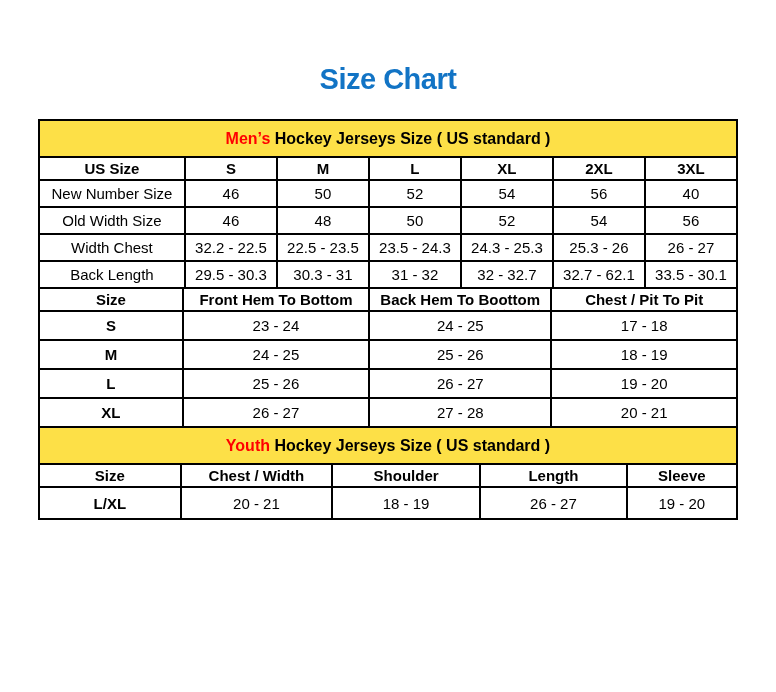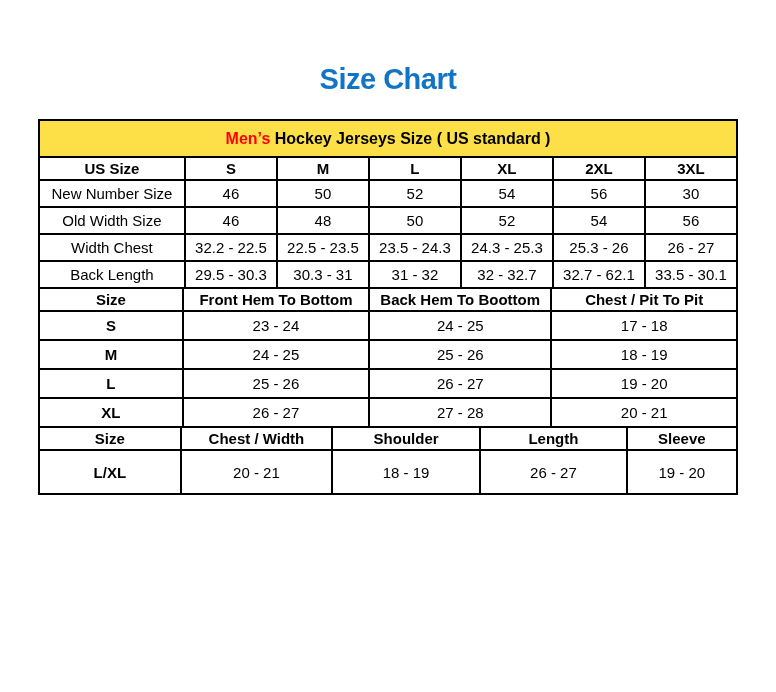--- a/index.html
+++ b/index.html
@@ -60,21 +60,21 @@
     background: #ffffff;
   }
 
   table.sec td {
     font-size: 15px;
     font-weight: normal;
     height: 27px;
     background: #ffffff;
   }
   table.womens td, table.youth td { height: 29px; }
-  table.youth tbody tr:last-child td { height: 44px; }
+  table.youth tbody tr:last-child td { height: 32px; }
   table.womens td.row-label, table.youth td.row-label { font-weight: bold; }
 
   
   table.mens  col.c0 { width: 20.9%; }
   table.mens  col.cn { width: 13.18%; }
   table.womens col.c0 { width: 20.6%; }
   table.womens col.c1 { width: 26.7%; }
   table.womens col.c2 { width: 26.1%; }
   table.womens col.c3 { width: 26.6%; }
   table.youth col.c0 { width: 20.3%; }
@@ -128,21 +128,21 @@
         </tr>
       </thead>
       <tbody>
           <tr>
             <td class="row-label">New Number Size</td>
             <td>46</td>
             <td>50</td>
             <td>52</td>
             <td>54</td>
             <td>56</td>
-            <td>30</td>
+            <td>40</td>
           </tr>
           <tr>
             <td class="row-label">Old Width Size</td>
             <td>46</td>
             <td>48</td>
             <td>50</td>
             <td>52</td>
             <td>54</td>
             <td>56</td>
           </tr>
@@ -212,20 +212,26 @@
 
     <table class="sec youth">
       <colgroup>
         <col class="c0">
           <col class="c1">
           <col class="c2">
           <col class="c3">
           <col class="c4">
       </colgroup>
       <thead>
+        <tr class="sec-head">
+          <th colspan="5">
+            <span class="accent">Youth</span>
+            <span>Hockey Jerseys Size ( US standard )</span>
+          </th>
+        </tr>
         <tr class="cols">
           <th>Size</th>
           <th>Chest / Width</th>
           <th>Shoulder</th>
           <th>Length</th>
           <th>Sleeve</th>
         </tr>
       </thead>
       <tbody>
           <tr>

